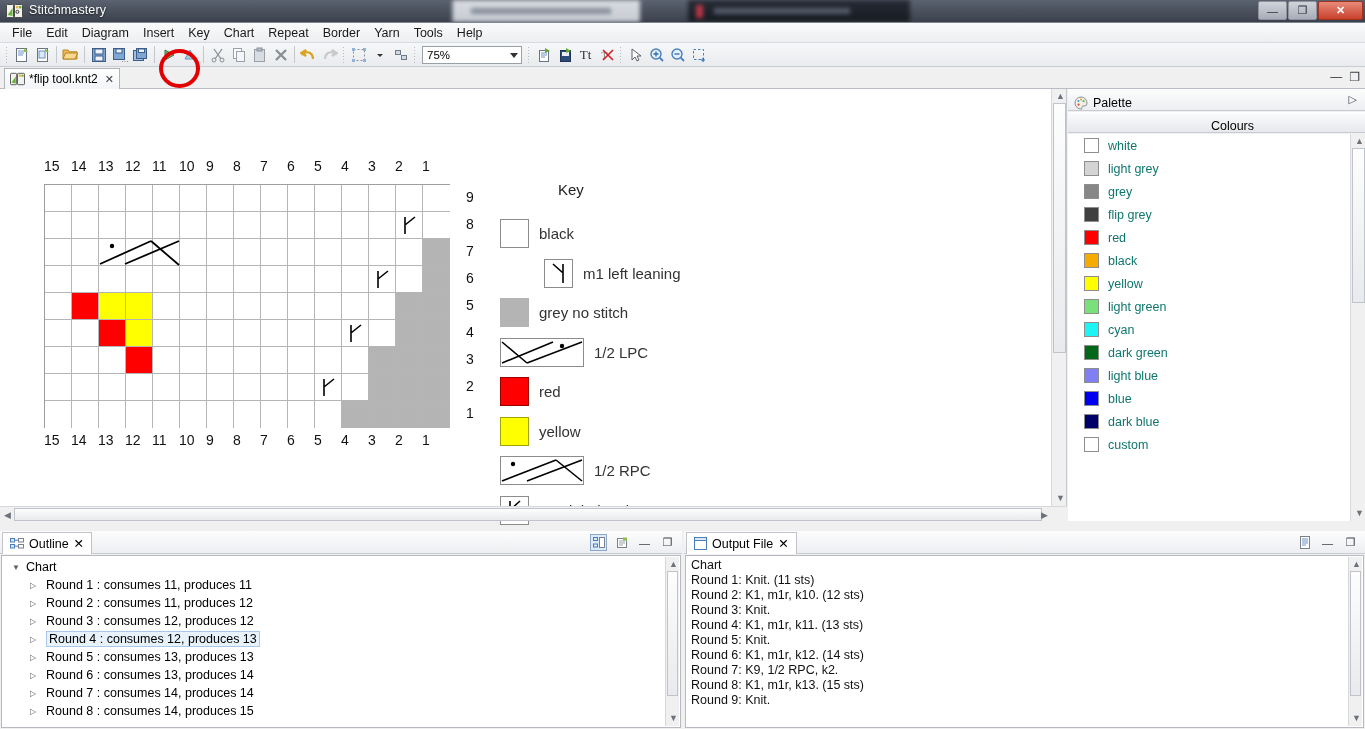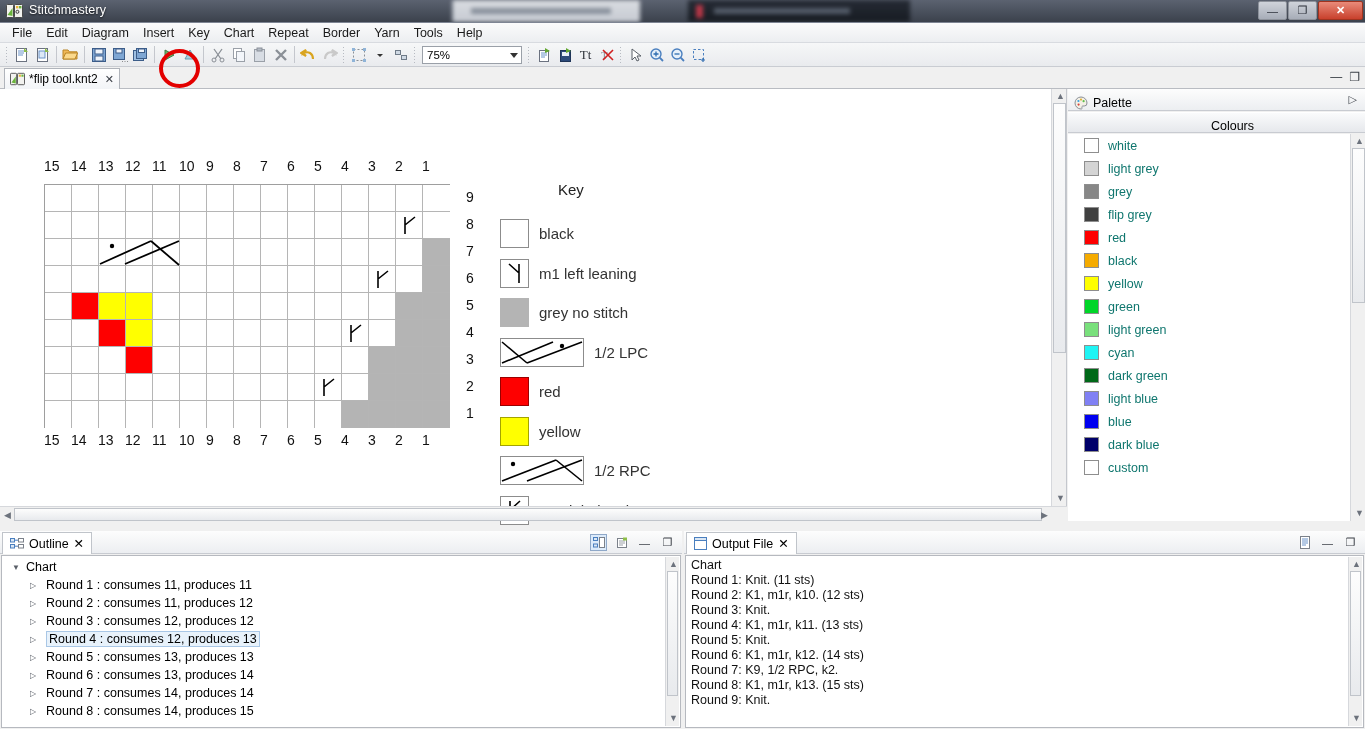--- a/index.html
+++ b/index.html
@@ -658,21 +658,21 @@
           <div class="row-lab" style="top: 221px;">1</div>
         </div>
     </div>
 
     <div id="key-title">Key</div>
     <div id="key-list">
         <div class="key-row" style="top: 130px;">
           <div class="key-box"></div>
           <div class="key-label">black</div>
         </div>
-        <div class="key-row" style="top: 169.5px;">
+        <div class="key-row" style="top: 169.5px; margin-left: 44px;">
           <div class="key-box"><svg width="27" height="27" viewBox="0 0 27 27">
               <path d="M18 4 V23 M18 13 L8 4" stroke="#000" stroke-width="1.6" fill="none"></path>
             </svg></div>
           <div class="key-label">m1 left leaning</div>
         </div>
         <div class="key-row" style="top: 209px;">
           <div class="key-box grey"></div>
           <div class="key-label">grey no stitch</div>
         </div>
         <div class="key-row" style="top: 248.5px;">
@@ -762,24 +762,20 @@
           <div class="swatch" style="background: rgb(254, 0, 0);"></div>
           <div class="colour-name">red</div>
         </div>
         <div class="colour-row">
           <div class="swatch" style="background: rgb(245, 171, 0);"></div>
           <div class="colour-name">black</div>
         </div>
         <div class="colour-row">
           <div class="swatch" style="background: rgb(255, 255, 0);"></div>
           <div class="colour-name">yellow</div>
-        </div>
-        <div class="colour-row">
-          <div class="swatch" style="background: rgb(0, 214, 40);"></div>
-          <div class="colour-name">green</div>
         </div>
         <div class="colour-row">
           <div class="swatch" style="background: rgb(121, 224, 124);"></div>
           <div class="colour-name">light green</div>
         </div>
         <div class="colour-row">
           <div class="swatch" style="background: rgb(31, 244, 244);"></div>
           <div class="colour-name">cyan</div>
         </div>
         <div class="colour-row">

